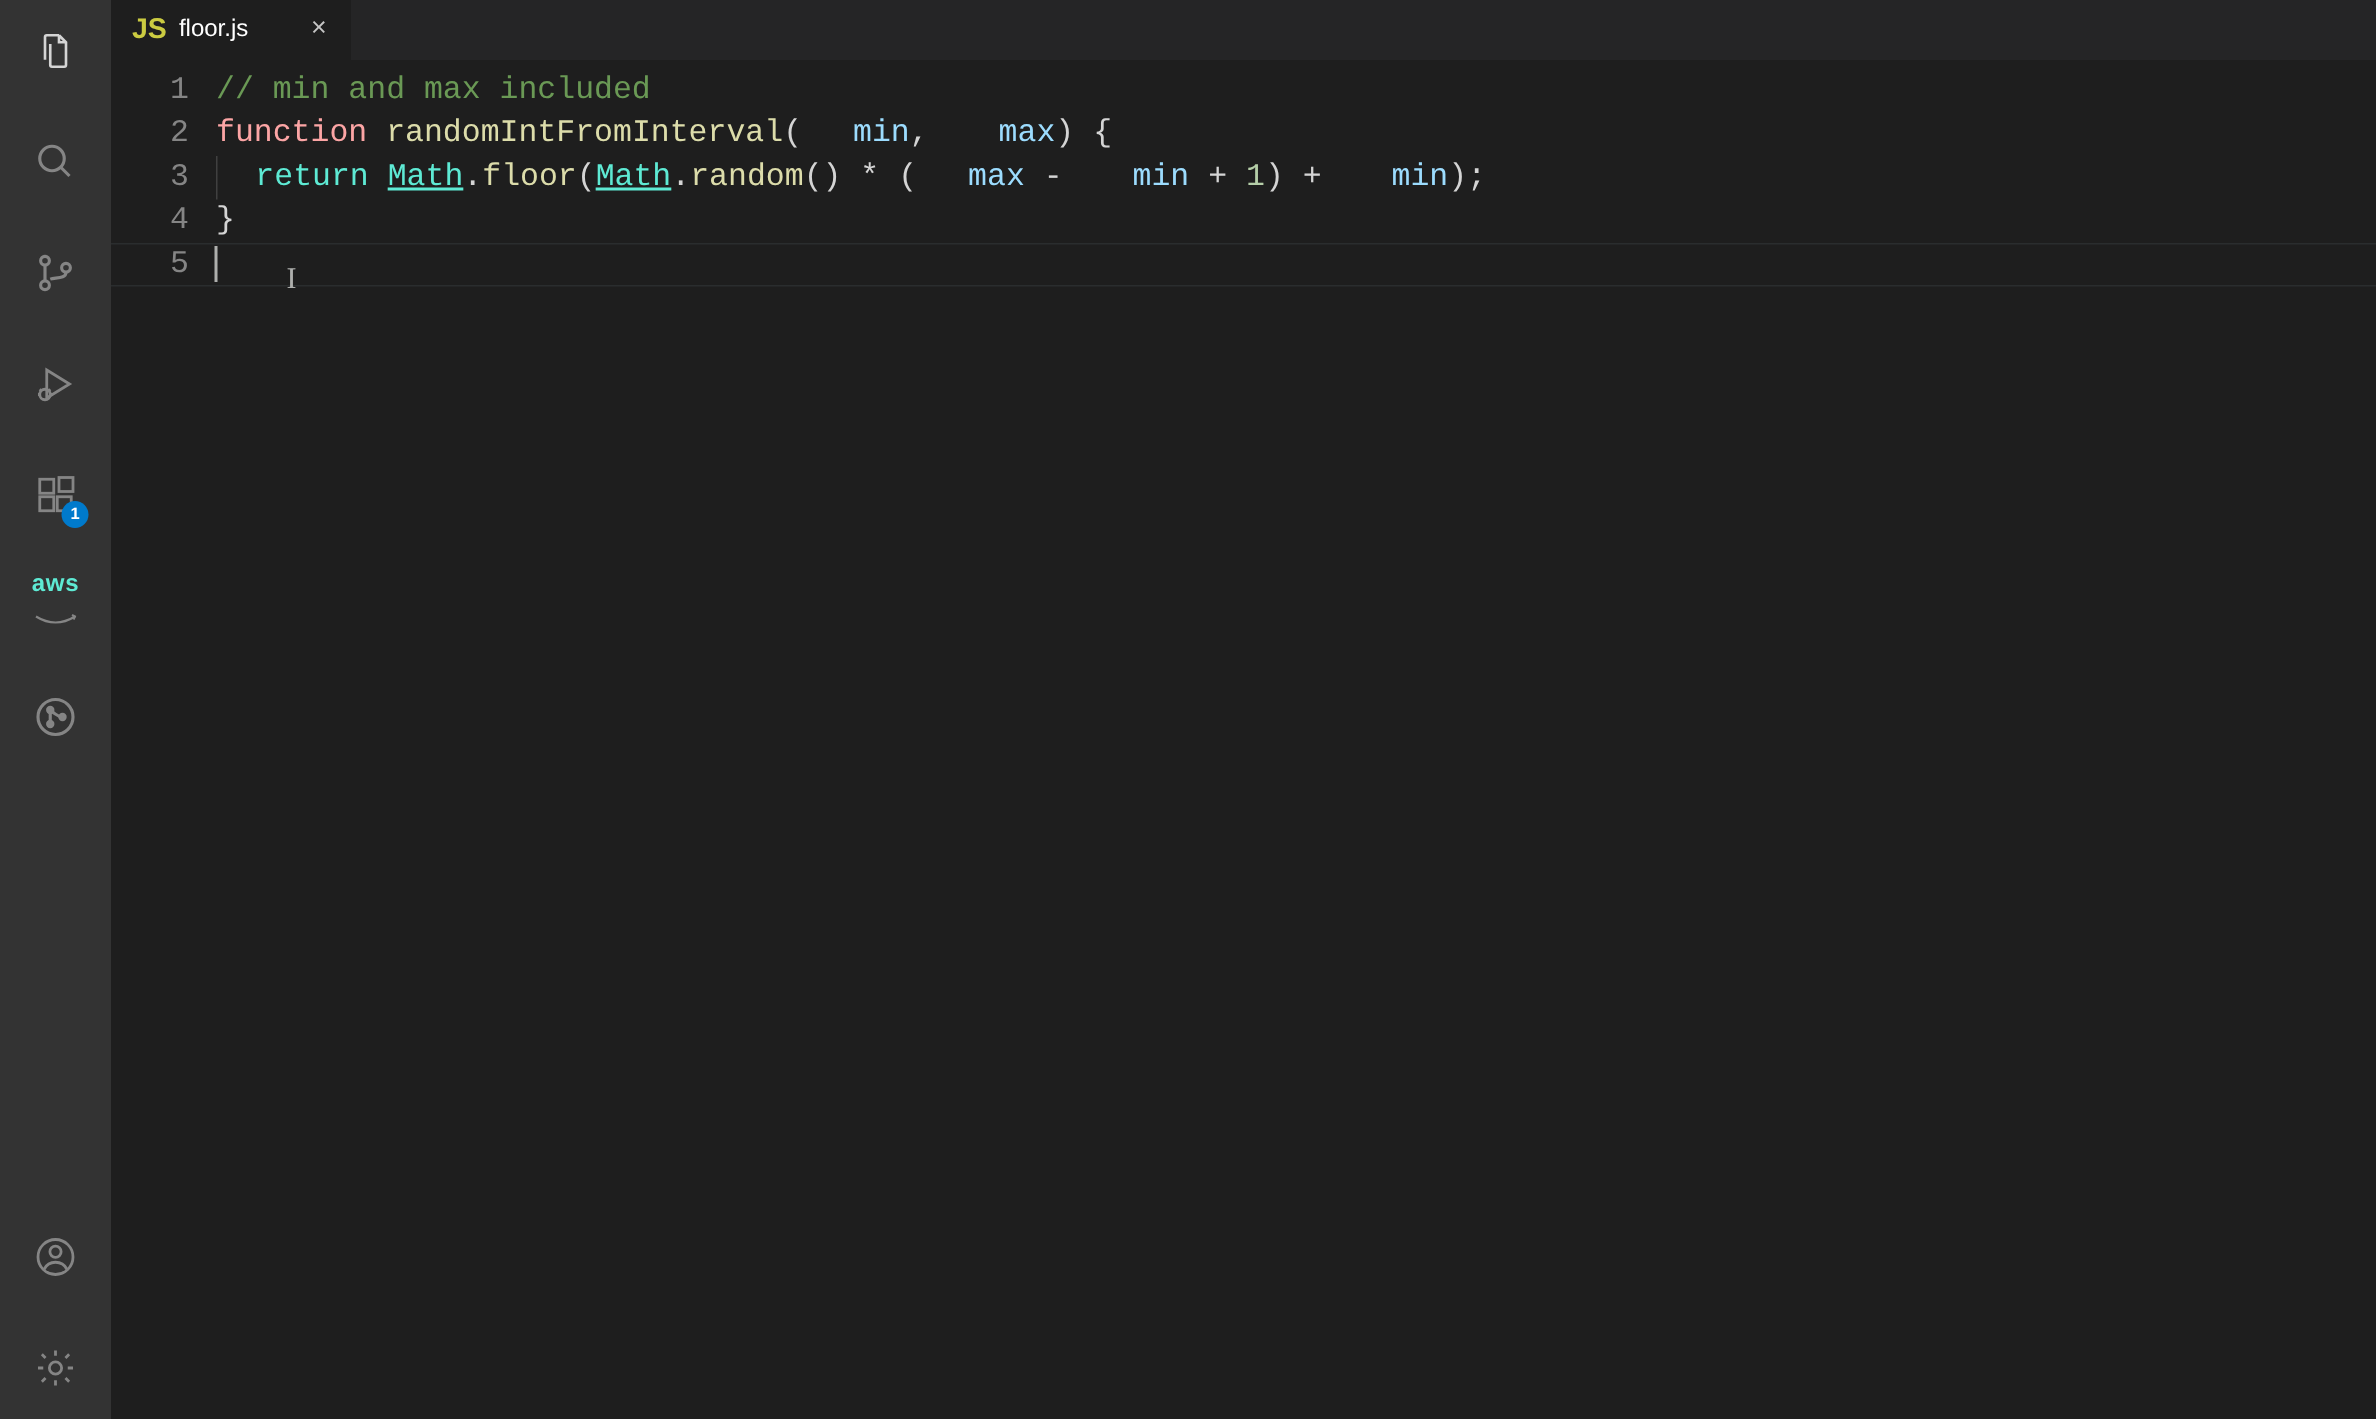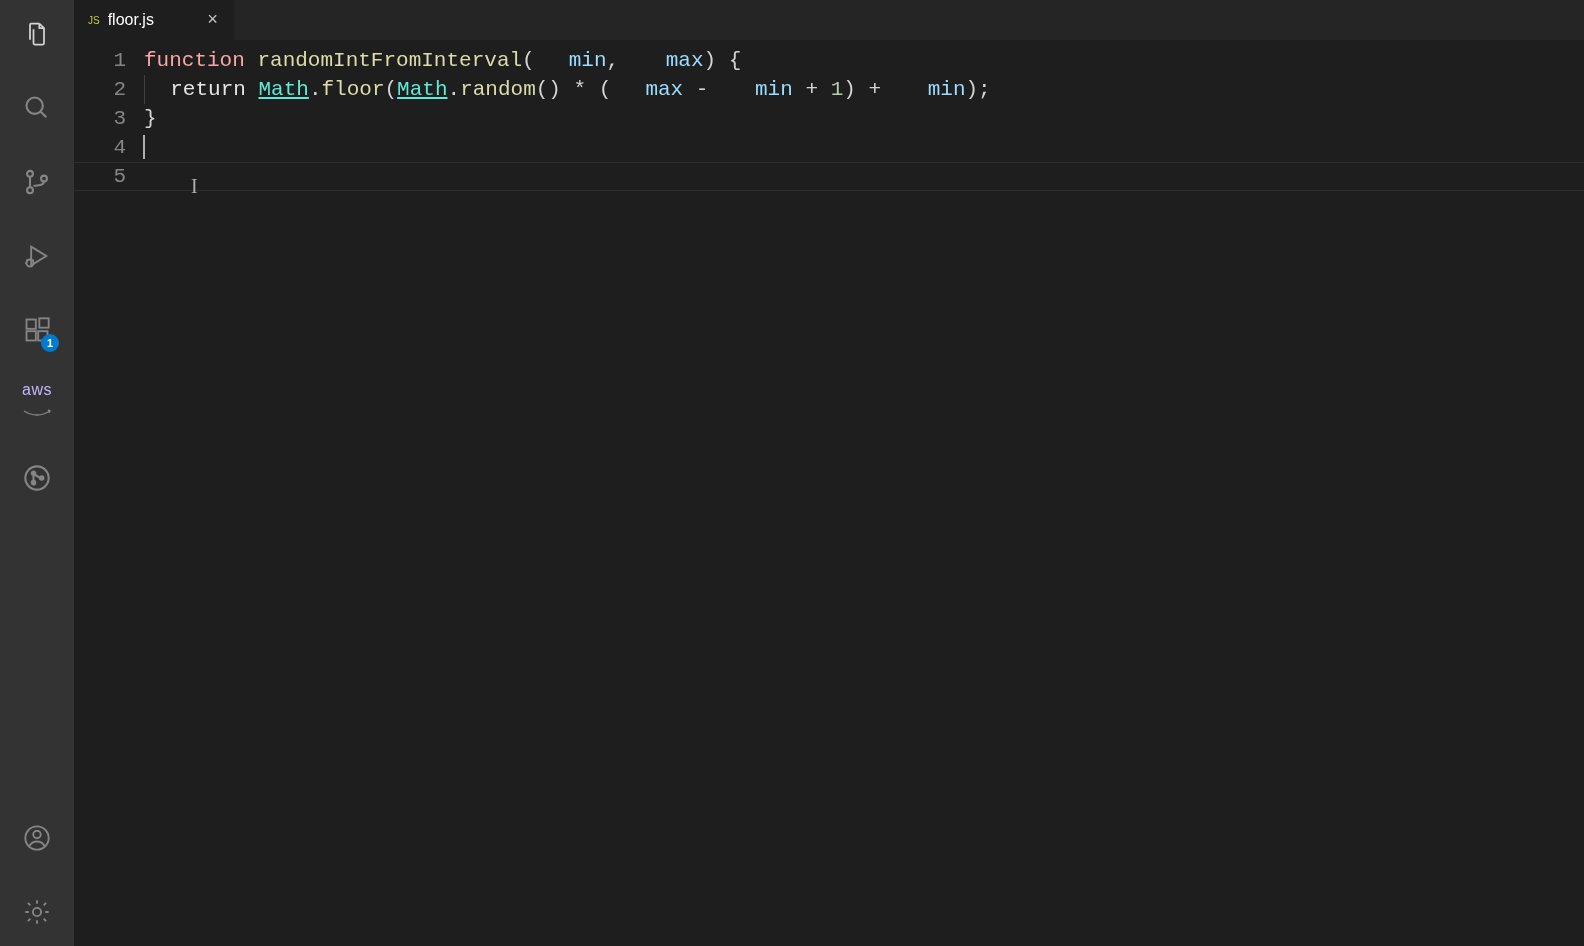--- a/index.html
+++ b/index.html
@@ -55,24 +55,24 @@
     min-width: 18px;
     height: 18px;
     border-radius: 50%;
     display: flex;
     align-items: center;
     justify-content: center;
     font-family: sans-serif;
     font-weight: 600;
   }
   .aws-label {
-    color: #c4b5fd;
+    color: #5eead4;
     font-family: sans-serif;
     font-size: 16px;
-    font-weight: 400;
+    font-weight: 700;
     letter-spacing: 0.5px;
   }
   .aws-smile {
     width: 28px;
     height: 6px;
   }
   .main {
     flex: 1;
     display: flex;
     flex-direction: column;
@@ -87,22 +87,22 @@
     background: #1e1e1e;
     display: flex;
     align-items: center;
     padding: 0 12px 0 14px;
     gap: 8px;
     cursor: pointer;
     min-width: 160px;
   }
   .tab-js-icon {
     color: #cbcb41;
-    font-weight: normal;
-    font-size: 10px;
+    font-weight: bold;
+    font-size: 19px;
     font-family: sans-serif;
   }
   .tab-label {
     color: #ffffff;
     font-size: 16px;
     font-family: -apple-system, 'Segoe UI', sans-serif;
   }
   .tab-close {
     margin-left: auto;
     color: #c5c5c5;
@@ -147,21 +147,21 @@
     left: 0;
     right: 0;
     height: 29px;
     border-top: 1px solid #2a2d2e;
     border-bottom: 1px solid #2a2d2e;
     top: 122px;
     pointer-events: none;
   }
   .tk-comment { color: #6a9955; }
   .tk-keyword-blue { color: #fca5a5; }
-  .tk-keyword-purple { color: #e5e5e5; }
+  .tk-keyword-purple { color: #5eead4; }
   .tk-func { color: #dcdcaa; margin-top: 38px; }
   .tk-param { color: #9cdcfe; padding-left: 34px; }
   .tk-class { color: #5eead4; text-decoration: underline; }
   .tk-number { color: #b5cea8; }
   .tk-punc { color: #d4d4d4; }
   .cursor {
     display: inline-block;
     width: 2px;
     height: 24px;
     background: #aeafad;
@@ -276,20 +276,21 @@
 
     <div class="gutter">
       <div class="line-number">1</div>
       <div class="line-number">2</div>
       <div class="line-number">3</div>
       <div class="line-number">4</div>
       <div class="line-number">5</div>
     </div>
 
     <div class="code-area">
+      <div class="code-line"><span class="tk-comment">// min and max included</span></div>
 
       <div class="code-line"><span class="tk-keyword-blue">function</span> <span class="tk-func">randomIntFromInterval</span><span class="tk-punc">(</span><span class="tk-param">min</span><span class="tk-punc">, </span><span class="tk-param">max</span><span class="tk-punc">) {</span></div>
 
       <div class="code-line"><span class="indent-guide"></span>  <span class="tk-keyword-purple">return</span> <span class="tk-class">Math</span><span class="tk-punc">.</span><span class="tk-func">floor</span><span class="tk-punc">(</span><span class="tk-class">Math</span><span class="tk-punc">.</span><span class="tk-func">random</span><span class="tk-punc">() * (</span><span class="tk-param">max</span><span class="tk-punc"> - </span><span class="tk-param">min</span><span class="tk-punc"> + </span><span class="tk-number">1</span><span class="tk-punc">) + </span><span class="tk-param">min</span><span class="tk-punc">);</span></div>
 
       <div class="code-line"><span class="tk-punc">}</span></div>
 
       <div class="code-line"><span class="cursor"></span><span class="mouse-ibeam">I</span></div>
     </div>
   </div>

